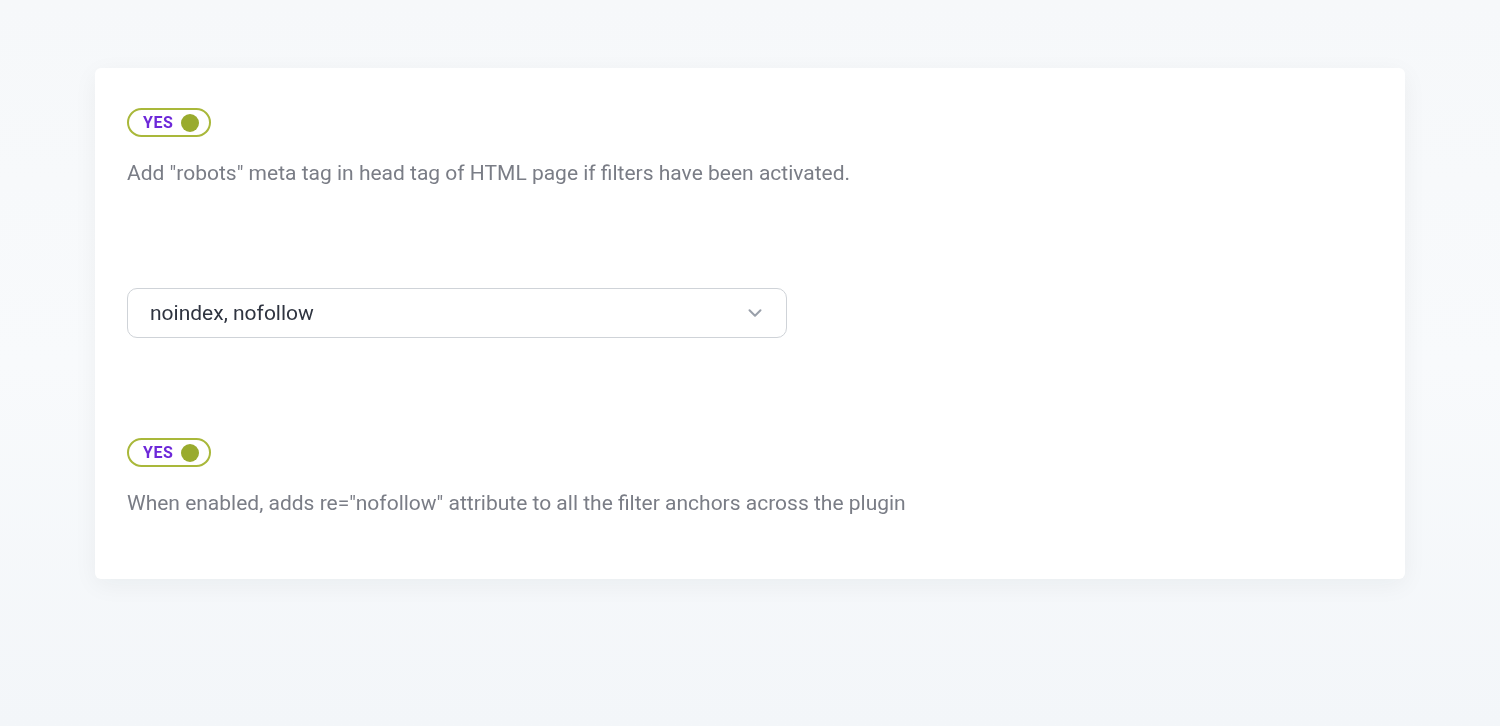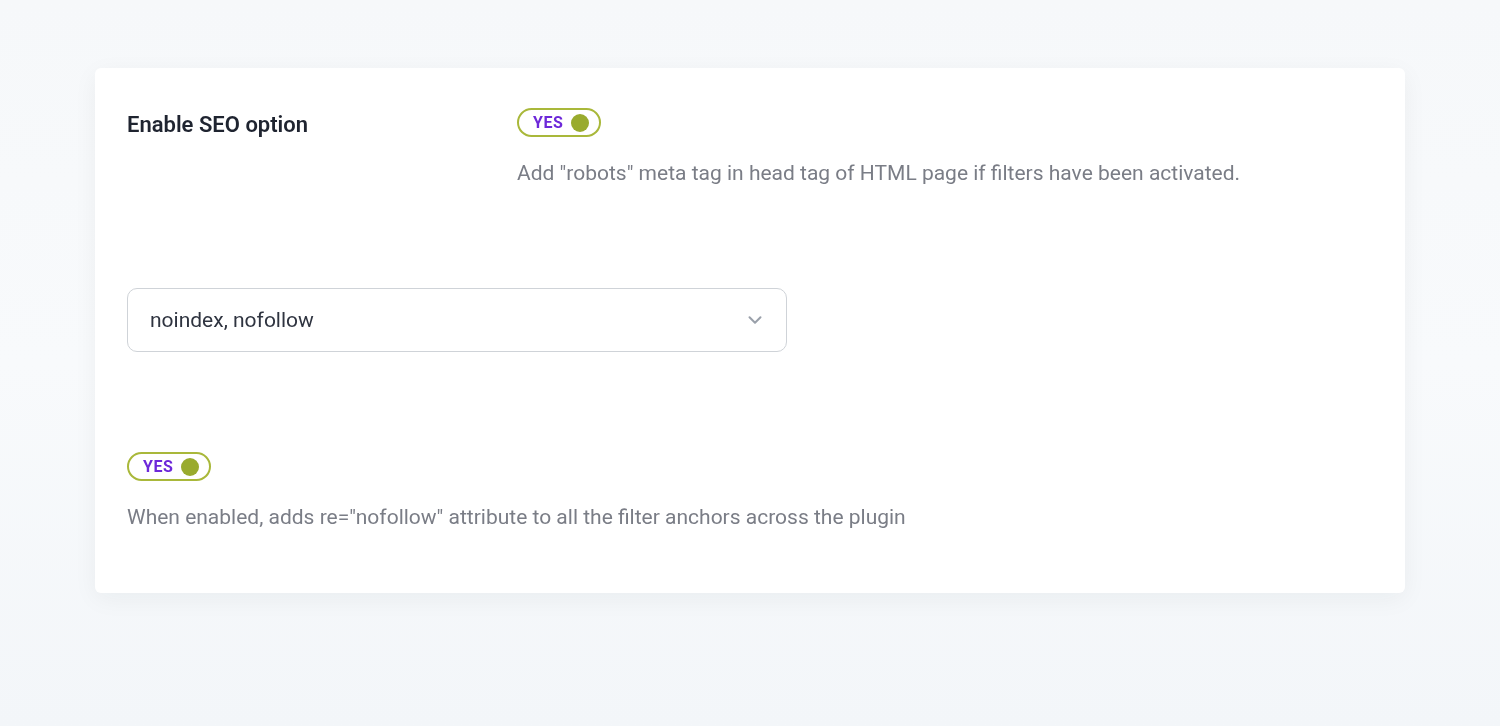--- a/index.html
+++ b/index.html
@@ -68,21 +68,21 @@
     color: #7a7d86;
     font-size: 21px;
     line-height: 1.4;
   }
   .select {
     display: flex;
     align-items: center;
     justify-content: space-between;
     border: 1px solid #cfd3d8;
     border-radius: 10px;
-    height: 64px;
+    height: 50px;
     padding: 0 20px 0 22px;
     max-width: 660px;
     cursor: pointer;
     background: #fff;
   }
   .select .value {
     font-size: 21px;
     color: #2f3440;
   }
   .select svg {
@@ -97,23 +97,20 @@
   .spacer {
     height: 40px;
   }
 </style>
 </head>
 <body>
 
 <div class="panel">
 
   <div class="row">
-    <div class="label-col">
-      <div class="label">Enable SEO option</div>
-    </div>
     <div class="control-col">
       <div class="toggle">
         <span class="toggle-label">YES</span>
         <span class="dot"></span>
       </div>
       <div class="desc">Add "robots" meta tag in head tag of HTML page if filters have been activated.</div>
     </div>
   </div>
 
   <div class="spacer"></div>

